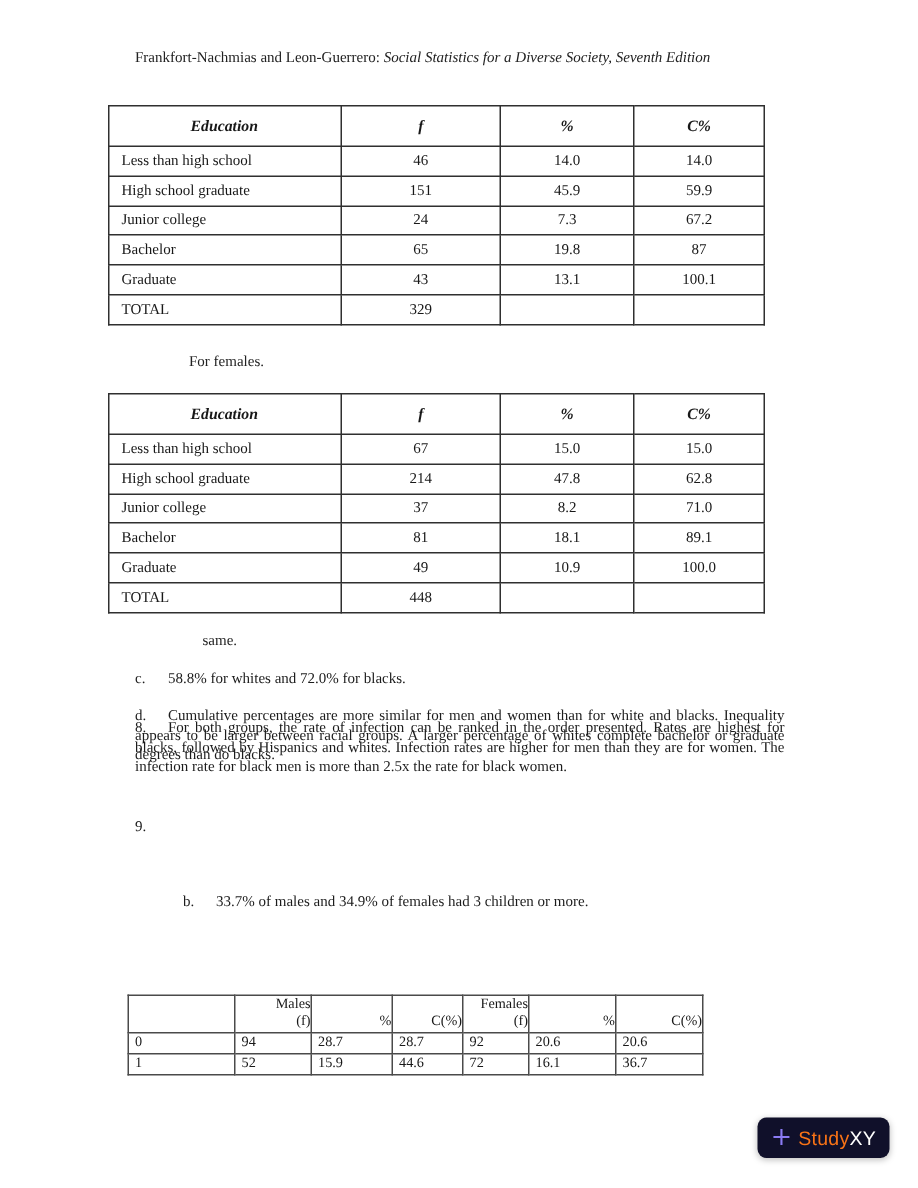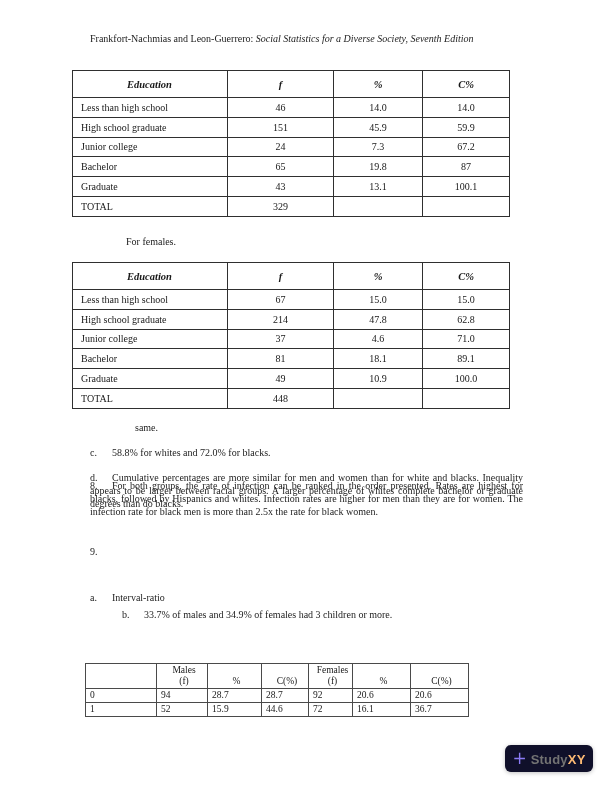--- a/index.html
+++ b/index.html
@@ -48,40 +48,40 @@
   .nowrap{white-space:nowrap;text-align:left;letter-spacing:-0.05px;}
   .cont{margin:0 0 0 45px;}
   .mt2{margin-top:12px;}
   .mt4{margin-top:4px;padding-left:32px;}
   .mt5{margin-top:5px;}
 
   
   table.small{left:85px;top:663px;width:383px;font-size:9.5px;line-height:11px;color:#181818;}
   .small th,.small td{border:1px solid #4a4a4a;overflow:hidden;}
   .small th{
-    font-weight:normal;text-align:center;vertical-align:bottom;
+    font-weight:normal;text-align:right;vertical-align:bottom;
     white-space:pre-line;padding:1px 0 1px 4px;
   }
   .small tbody tr{height:13px;}
   .small td{text-align:left;padding-left:4px;}
 
   
   .badge{
     position:absolute;left:505px;top:745px;width:88px;height:27px;
     background:#10102a;border-radius:6px;
     display:flex;align-items:center;justify-content:center;gap:4px;
     font-family:"Liberation Sans", sans-serif;
     box-shadow:0 1px 4px rgba(0,0,0,0.25);
   }
   .badge .plus{
     color:#8b7bf4;font-size:17px;font-weight:400;line-height:17px;
     font-family:"DejaVu Sans", sans-serif;margin-top:-1px;
   }
-  .badge .b-study{color:#737373;font-weight:bold;font-size:13px;letter-spacing:0.2px;}
-  .badge .b-xy{color:#fdba74;font-weight:bold;font-size:13px;letter-spacing:0.2px;}
+  .badge .b-study{color:#f97316;font-weight:normal;font-size:13px;letter-spacing:0.2px;}
+  .badge .b-xy{color:#ffffff;font-weight:normal;font-size:13px;letter-spacing:0.2px;}
 </style>
 </head>
 <body>
 
 <div class="page">
 
   <div class="doc-header">
     <span>Frankfort-Nachmias and Leon-Guerrero: </span><span class="it">Social Statistics for a Diverse Society, Seventh Edition</span>
   </div>
 
@@ -166,21 +166,21 @@
         </tr>
         <tr>
           <td>High school graduate</td>
           <td>214</td>
           <td>47.8</td>
           <td>62.8</td>
         </tr>
         <tr>
           <td>Junior college</td>
           <td>37</td>
-          <td>4.6</td>
+          <td>8.2</td>
           <td>71.0</td>
         </tr>
         <tr>
           <td>Bachelor</td>
           <td>81</td>
           <td>18.1</td>
           <td>89.1</td>
         </tr>
         <tr>
           <td>Graduate</td>
@@ -205,21 +205,20 @@
 
   <div class="ans" id="ans-8">
     <p class="item"><span class="lbl">8.</span><span>For both groups, the rate of infection can be ranked in the order presented. Rates are highest for blacks, followed by Hispanics and whites. Infection rates are higher for men than they are for women. The infection rate for black men is more than 2.5x the rate for black women.</span></p>
   </div>
 
   <div class="ans" id="ans-9">
     <p class="item"><span class="lbl">9.</span></p>
   </div>
 
   <div class="ans" id="ans-abc">
-    <p class="item"><span class="lbl">a.</span><span>Interval-ratio</span></p>
     <p class="item mt4"><span class="lbl">b.</span><span>33.7% of males and 34.9% of females had 3 children or more.</span></p>
   </div>
 
   <table class="tbl small" id="t-children">
       <colgroup>
         <col style="width: 71px;">
         <col style="width: 51px;">
         <col style="width: 54px;">
         <col style="width: 47px;">
         <col style="width: 44px;">

